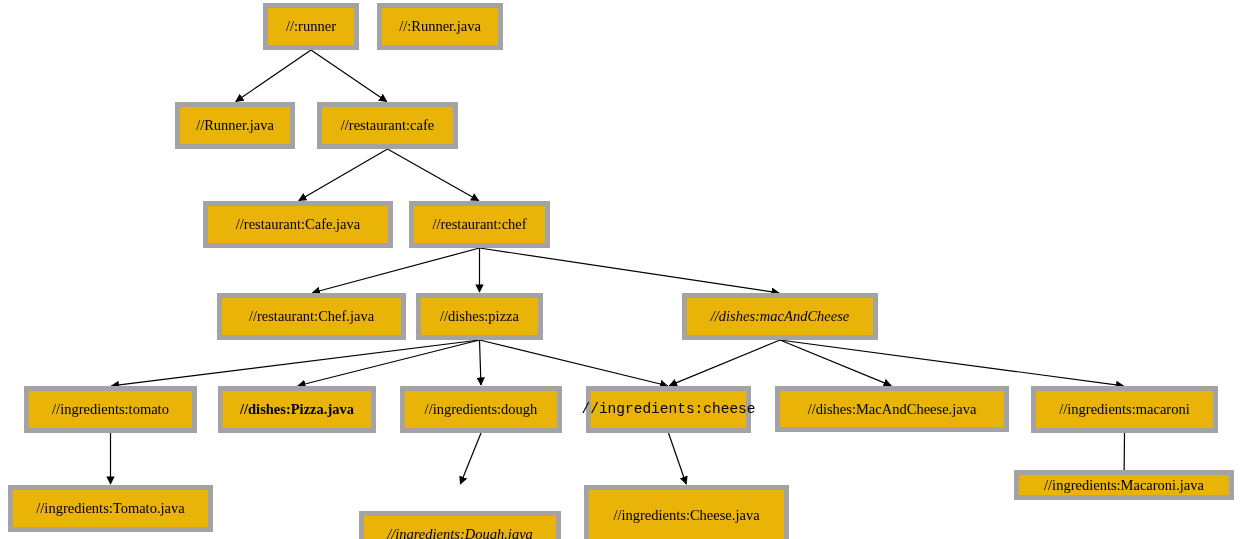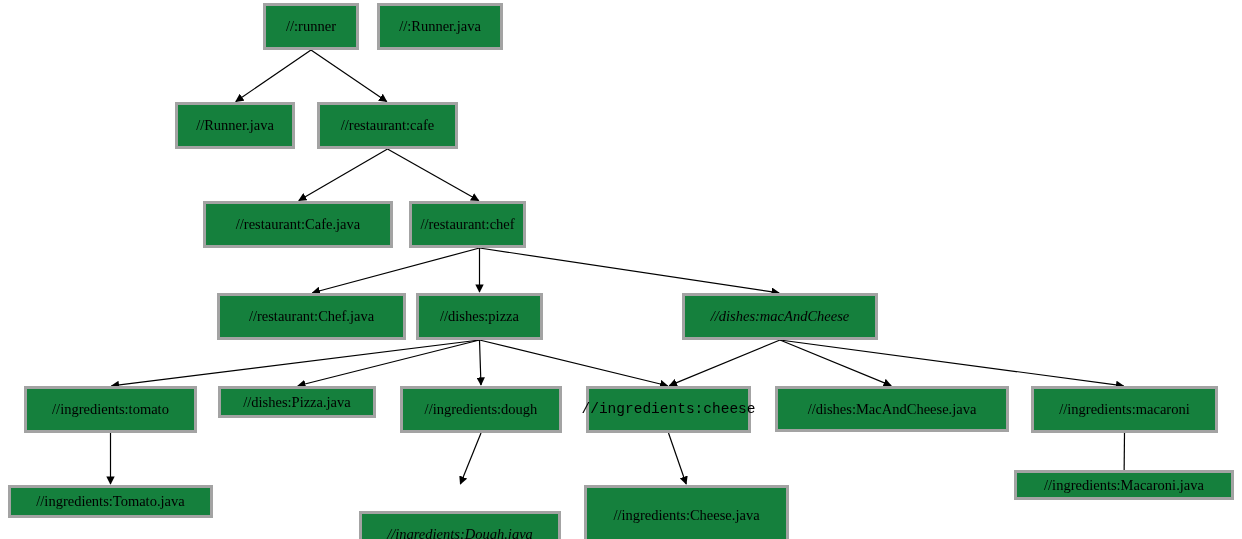--- a/index.html
+++ b/index.html
@@ -11,22 +11,22 @@
     position: relative;
     width: 1242px;
     height: 539px;
     background: #ffffff;
     font-family: "Liberation Serif", "DejaVu Serif", serif;
     overflow: hidden;
   }
   .node {
     position: absolute;
     box-sizing: border-box;
-    border: 3px solid #a3a3a3;
-    background: #15803d;
+    border: 5px solid #a3a3a3;
+    background: #eab308;
     color: #000000;
     font-size: 14.5px;
     line-height: 1;
     display: flex;
     align-items: center;
     justify-content: center;
     white-space: nowrap;
     z-index: 2;
   }
   #edges {
@@ -68,28 +68,28 @@
         <line x1="668.5" y1="433" x2="686.1728894361169" y2="484.05501392655975" marker-end="url(#arrow)"></line>
         <line x1="1124.5" y1="433" x2="1124.009614940148" y2="484.0000462246054" marker-end="url(#arrow)"></line>
       </g>
   </svg>
   <div id="node-layer">
       <div class="node" style="left: 263px; top: 3px; width: 96px; height: 47px;">//:runner</div>
       <div class="node" style="left: 377px; top: 3px; width: 126px; height: 47px;">//:Runner.java</div>
       <div class="node" style="left: 175px; top: 102px; width: 120px; height: 47px;">//Runner.java</div>
       <div class="node" style="left: 317px; top: 102px; width: 141px; height: 47px;">//restaurant:cafe</div>
       <div class="node" style="left: 203px; top: 201px; width: 190px; height: 47px;">//restaurant:Cafe.java</div>
-      <div class="node" style="left: 409px; top: 201px; width: 117px; height: 47px;">//restaurant:chef</div>
+      <div class="node" style="left: 409px; top: 201px; width: 141px; height: 47px;">//restaurant:chef</div>
       <div class="node" style="left: 217px; top: 293px; width: 189px; height: 47px;">//restaurant:Chef.java</div>
       <div class="node" style="left: 416px; top: 293px; width: 127px; height: 47px;">//dishes:pizza</div>
       <div class="node" style="left: 682px; top: 293px; width: 196px; height: 47px; font-style: italic;">//dishes:macAndCheese</div>
       <div class="node" style="left: 24px; top: 386px; width: 173px; height: 47px;">//ingredients:tomato</div>
-      <div class="node" style="left: 218px; top: 386px; width: 158px; height: 32px;">//dishes:Pizza.java</div>
+      <div class="node" style="left: 218px; top: 386px; width: 158px; height: 47px; font-weight: bold;">//dishes:Pizza.java</div>
       <div class="node" style="left: 400px; top: 386px; width: 162px; height: 47px;">//ingredients:dough</div>
       <div class="node" style="left: 586px; top: 386px; width: 165px; height: 47px; font-family: Liberation Mono, monospace;">//ingredients:cheese</div>
       <div class="node" style="left: 775px; top: 386px; width: 234px; height: 46px;">//dishes:MacAndCheese.java</div>
       <div class="node" style="left: 1031px; top: 386px; width: 187px; height: 47px;">//ingredients:macaroni</div>
-      <div class="node" style="left: 8px; top: 485px; width: 205px; height: 33px;">//ingredients:Tomato.java</div>
+      <div class="node" style="left: 8px; top: 485px; width: 205px; height: 47px;">//ingredients:Tomato.java</div>
       <div class="node" style="left: 359px; top: 511px; width: 202px; height: 47px; font-style: italic;">//ingredients:Dough.java</div>
       <div class="node" style="left: 584px; top: 485px; width: 205px; height: 61px;">//ingredients:Cheese.java</div>
       <div class="node" style="left: 1014px; top: 470px; width: 220px; height: 30px;">//ingredients:Macaroni.java</div>
     </div>
 </div>
 
 </body></html>

